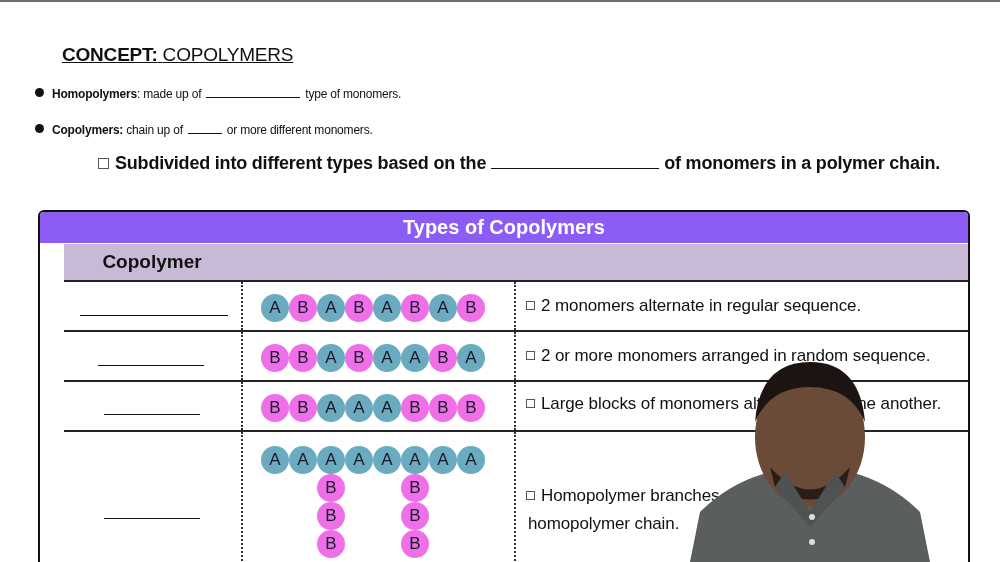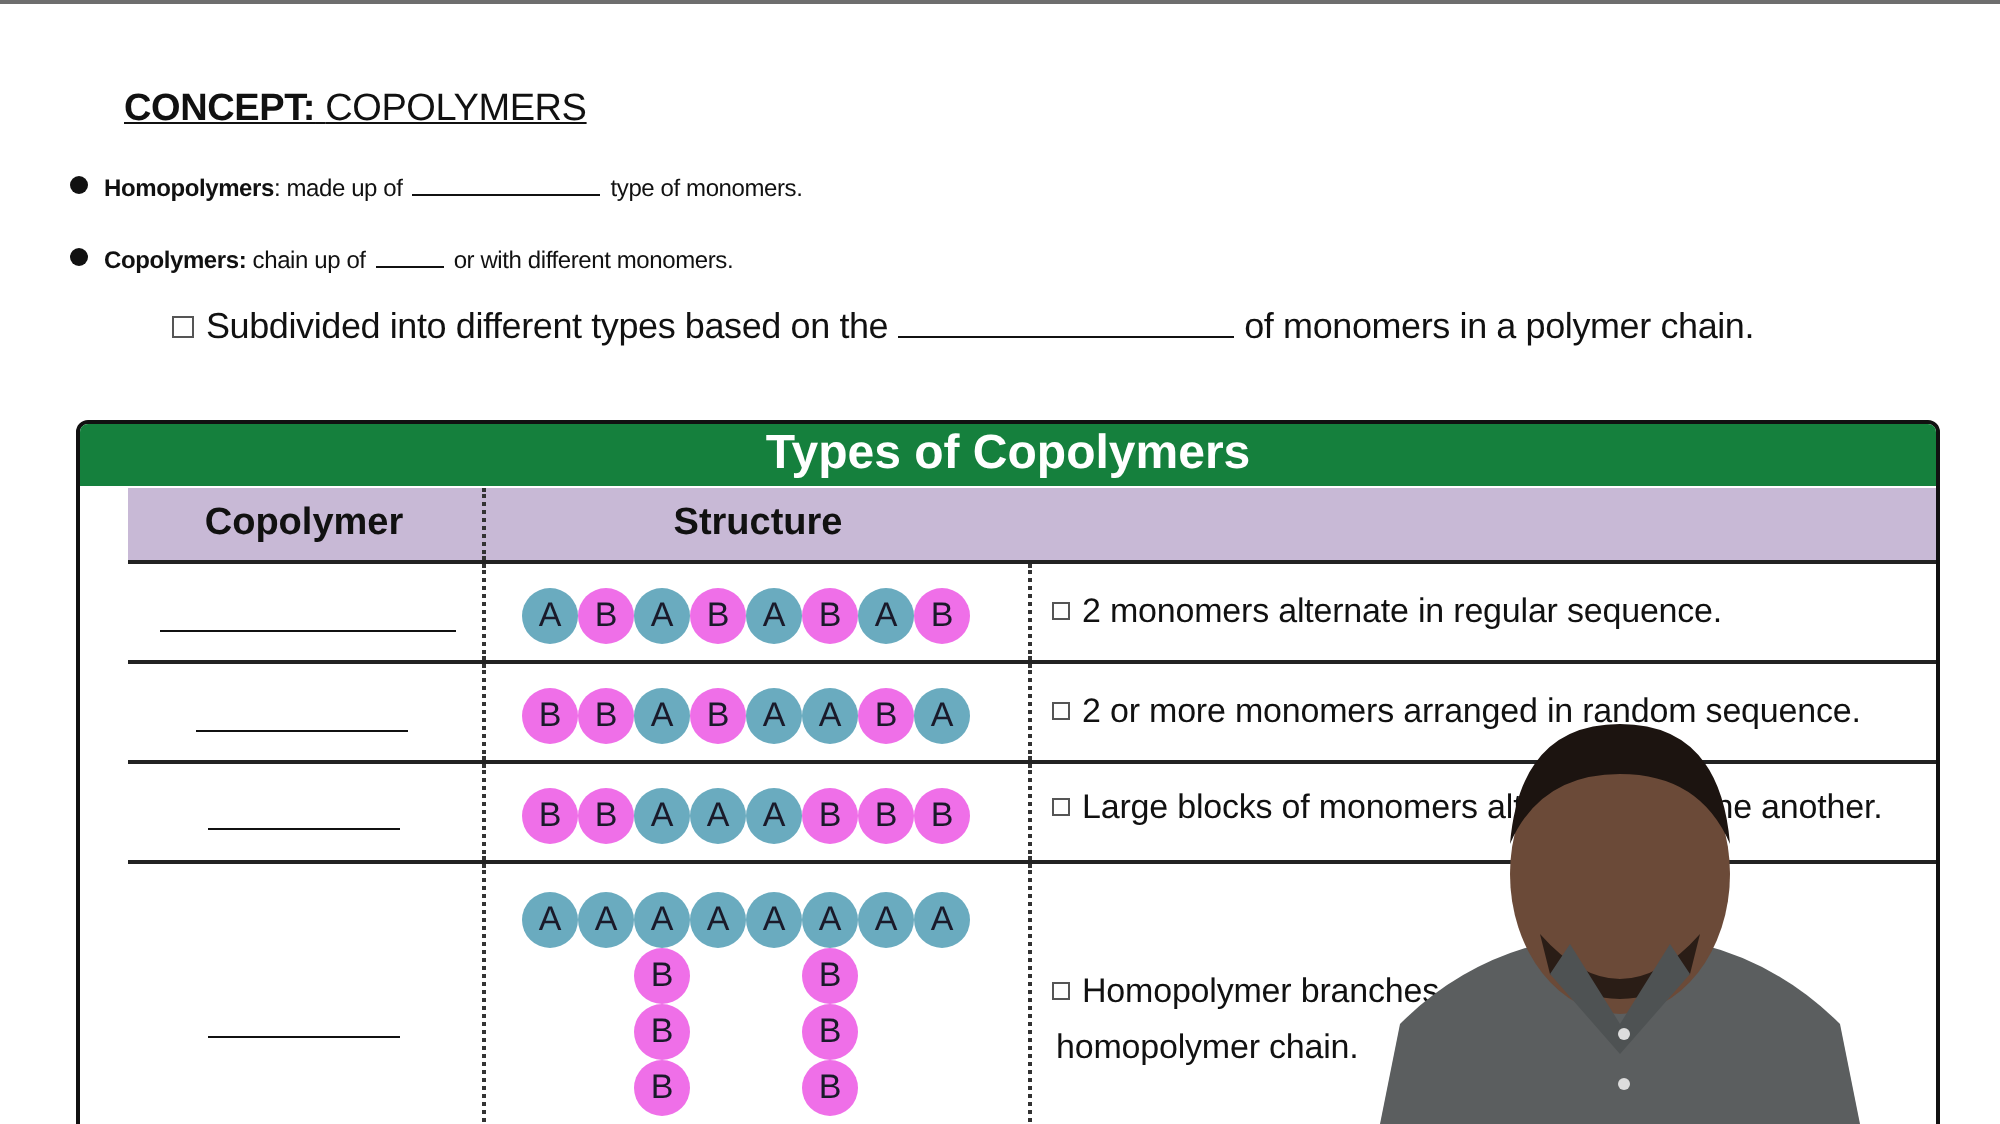--- a/index.html
+++ b/index.html
@@ -3,24 +3,24 @@
 <meta charset="utf-8">
 <style>
   html,body{margin:0;padding:0;}
   body{width:1000px;height:562px;overflow:hidden;background:#fff;position:relative;font-family:"Liberation Sans",sans-serif;color:#111;}
   .topline{position:absolute;left:0;top:0;width:1000px;height:2px;background:#6e6e6e;}
   .concept{position:absolute;left:35px;top:44px;font-size:19px;text-decoration:underline;letter-spacing:-0.2px;}
   .concept b{font-weight:bold;margin-left:27px;}
   .bullet{position:absolute;left:35px;font-size:12px;letter-spacing:-0.2px;}
   .bullet .dot{display:inline-block;width:9px;height:9px;border-radius:50%;background:#111;margin-right:8px;vertical-align:middle;position:relative;top:-2px;}
   .blank{display:inline-block;border-bottom:1.5px solid #111;height:16px;vertical-align:baseline;margin:0 5px;}
-  .sub{position:absolute;left:86px;top:152px;font-size:18px;letter-spacing:-0.2px;}
+  .sub{position:absolute;left:98px;top:152px;font-size:18px;letter-spacing:-0.2px;font-weight:bold;}
   .sqbox{display:inline-block;width:9px;height:9px;border:1px solid #555;margin-right:6px;vertical-align:middle;position:relative;top:-1px;}
   .tbl{position:absolute;left:38px;top:210px;width:928px;height:360px;border:2px solid #111;border-radius:6px 6px 0 0;overflow:hidden;background:#fff;}
-  .tbl-title{height:31px;background:#15803d;color:#fff;text-align:center;font-weight:bold;font-size:24px;line-height:30px;}
+  .tbl-title{height:31px;background:#8b5cf6;color:#fff;text-align:center;font-weight:bold;font-size:20px;line-height:30px;}
   .row{position:absolute;left:0;width:928px;border-bottom:2px solid #222;margin-left:24px;}
   .hdr{top:32px;height:36px;background:#c8b9d6;}
   .cell{position:absolute;top:0;height:100%;}
   .c1{left:0;width:176px;}
   .c2{left:177px;width:272px;border-left:2px dotted #333;}
   .c3{left:450px;width:478px;border-left:2px dotted #333;}
   .hdr .cell{font-weight:bold;font-size:19px;text-align:center;line-height:36px;}
   .ansline{position:absolute;border-bottom:1.5px solid #111;}
   .chain{position:absolute;display:flex;}
   .m{width:28px;height:28px;border-radius:50%;font-size:17px;line-height:28px;text-align:center;margin-right:0px;color:#1a1a2a;}
@@ -34,31 +34,30 @@
 <body>
 
 <div class="topline"></div>
 
 <div class="concept"><b>CONCEPT:</b> <span>COPOLYMERS</span></div>
 
 <div class="bullet" style="top:81px">
   <span class="dot"></span><b>Homopolymers</b><span>: made up of</span><span class="blank" style="width:94px"></span><span>type of monomers.</span>
 </div>
 <div class="bullet" style="top:117px">
-  <span class="dot"></span><b>Copolymers:</b> <span>chain up of</span><span class="blank" style="width:34px"></span><span>or with different monomers.</span>
+  <span class="dot"></span><b>Copolymers:</b> <span>chain up of</span><span class="blank" style="width:34px"></span><span>or more different monomers.</span>
 </div>
 <div class="sub">
   <span class="sqbox"></span><span>Subdivided into different types based on the</span><span class="blank" style="width:168px"></span><span>of monomers in a polymer chain.</span>
 </div>
 
 <div class="tbl">
   <div class="tbl-title">Types of Copolymers</div>
   <div class="row hdr">
     <div class="cell c1">Copolymer</div>
-    <div class="cell c2">Structure</div>
   </div>
 
   <div class="row" style="top:70px;height:48px">
     <div class="cell c1">
         <div class="ansline" style="left:16px;width:148px;top:33px"></div>
       </div>
     <div class="cell c2">
         <div class="chain" style="left:18px;top:12px">
           <div class="m A">A</div>
           <div class="m B">B</div>

